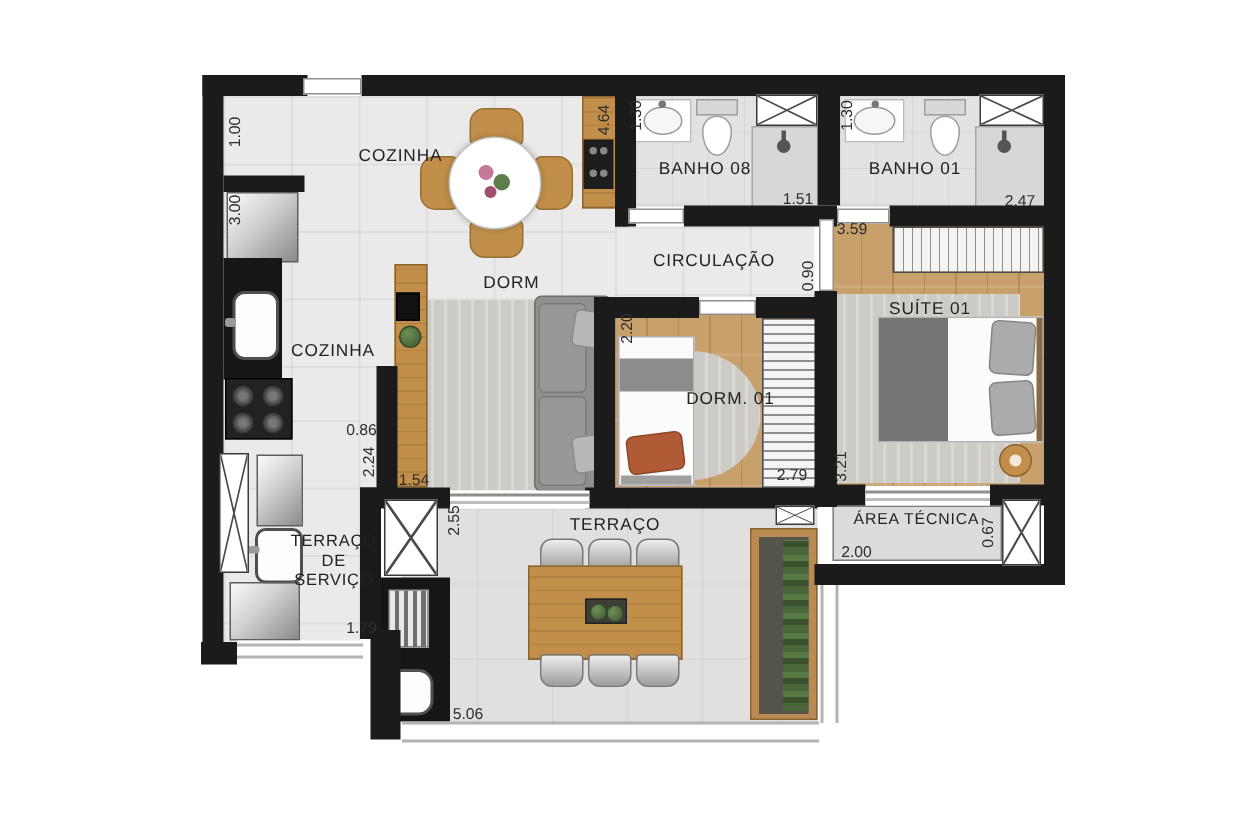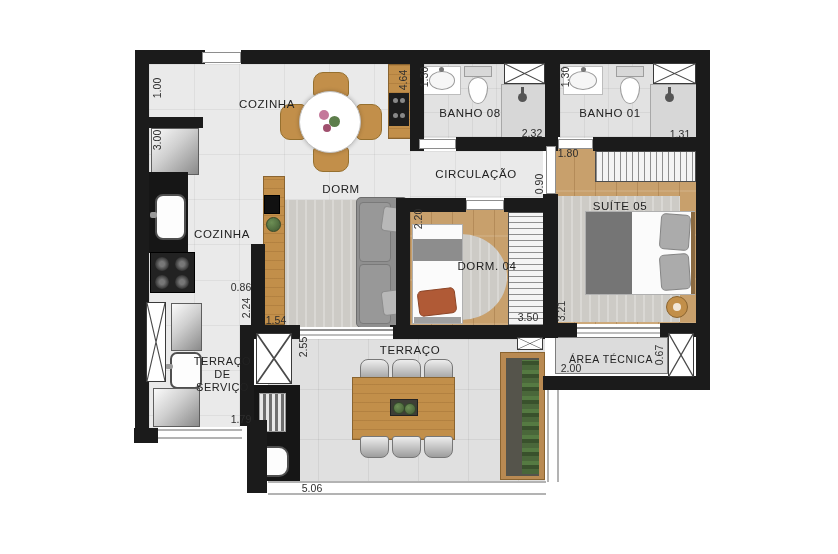--- a/index.html
+++ b/index.html
@@ -244,44 +244,44 @@
 
   <div class="railh" style="left:268px;top:481px;width:278px;height:14px"></div>
   <div class="railv" style="left:547px;top:390px;width:12px;height:92px"></div>
 
   <div class="lbl" style="left:267px;top:104px">COZINHA</div>
   <div class="lbl" style="left:222px;top:234px">COZINHA</div>
   <div class="lbl" style="left:341px;top:189px">DORM</div>
   <div class="lbl" style="left:476px;top:174px">CIRCULAÇÃO</div>
   <div class="lbl" style="left:470px;top:113px">BANHO 08</div>
   <div class="lbl" style="left:610px;top:113px">BANHO 01</div>
-  <div class="lbl" style="left:620px;top:206px">SUÍTE 05</div>
-  <div class="lbl" style="left:487px;top:266px">DORM. 04</div>
+  <div class="lbl" style="left:620px;top:206px">SUÍTE 01</div>
+  <div class="lbl" style="left:487px;top:266px">DORM. 01</div>
   <div class="lbl" style="left:410px;top:350px">TERRAÇO</div>
   <div class="abs" style="left:180px;top:355px;width:85px;text-align:center;font-size:11px;letter-spacing:0.5px;color:#222;line-height:13px">
     <div>TERRAÇO</div>
     <div>DE</div>
     <div>SERVIÇO</div>
   </div>
-  <div class="lbl" style="left:611px;top:359px;font-size:10.5px">ÁREA TÉCNICA</div>
+  <div class="lbl" style="left:611px;top:346px;font-size:10.5px">ÁREA TÉCNICA</div>
 
   <div class="dim vdim" style="left:157px;top:88px">1.00</div>
   <div class="dim vdim" style="left:157px;top:140px">3.00</div>
   <div class="dim vdim" style="left:403px;top:80px">4.64</div>
   <div class="dim vdim" style="left:424px;top:77px">1.30</div>
-  <div class="dim" style="left:532px;top:133px">2.32</div>
+  <div class="dim" style="left:532px;top:133px">1.51</div>
   <div class="dim vdim" style="left:565px;top:77px">1.30</div>
-  <div class="dim" style="left:680px;top:134px">1.31</div>
-  <div class="dim" style="left:568px;top:153px">1.80</div>
+  <div class="dim" style="left:680px;top:134px">2.47</div>
+  <div class="dim" style="left:568px;top:153px">3.59</div>
   <div class="dim vdim" style="left:539px;top:184px">0.90</div>
   <div class="dim vdim" style="left:418px;top:219px">2.20</div>
-  <div class="dim" style="left:528px;top:317px">3.50</div>
+  <div class="dim" style="left:528px;top:317px">2.79</div>
   <div class="dim vdim" style="left:561px;top:311px">3.21</div>
   <div class="dim" style="left:241px;top:287px">0.86</div>
   <div class="dim vdim" style="left:246px;top:308px">2.24</div>
   <div class="dim" style="left:276px;top:320px">1.54</div>
   <div class="dim vdim" style="left:303px;top:347px">2.55</div>
   <div class="dim" style="left:241px;top:419px">1.79</div>
-  <div class="dim" style="left:312px;top:488px">5.06</div>
+  <div class="dim" style="left:312px;top:476px">5.06</div>
   <div class="dim" style="left:571px;top:368px">2.00</div>
   <div class="dim vdim" style="left:659px;top:355px">0.67</div>
 
 </div>
 
 </body></html>

